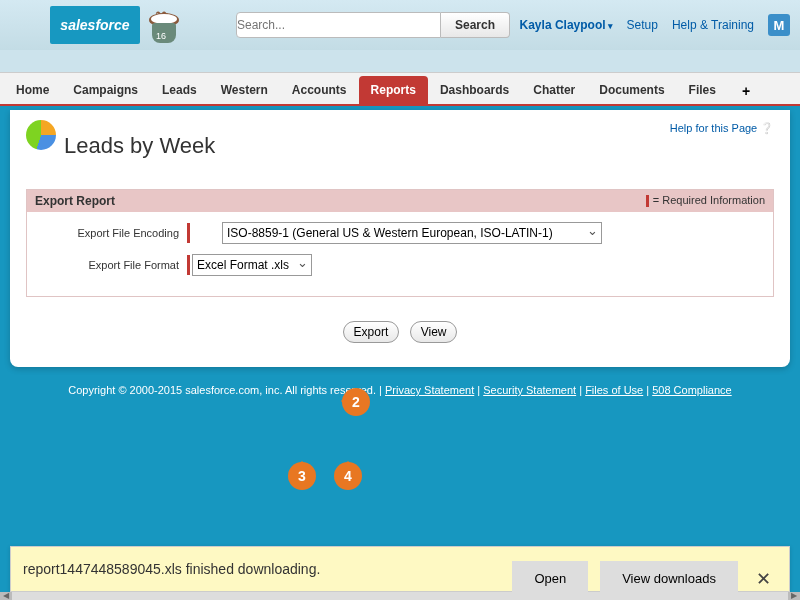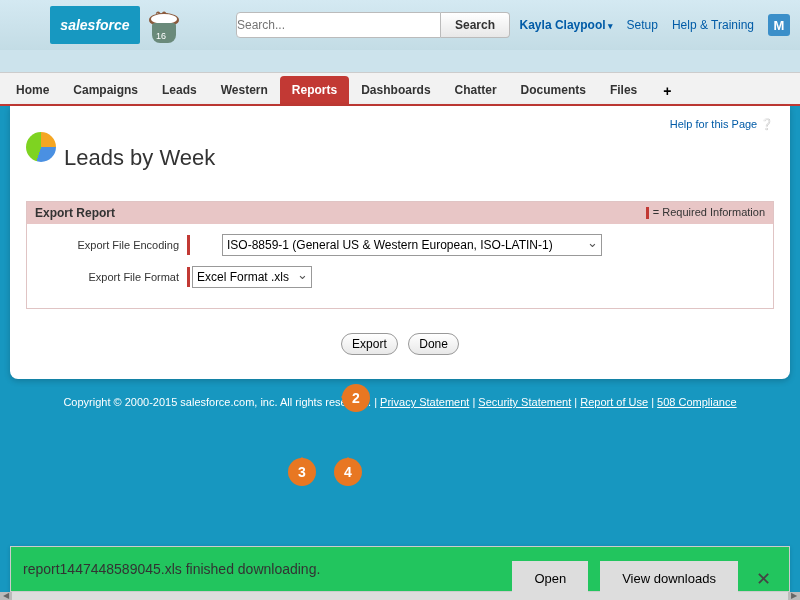--- a/index.html
+++ b/index.html
@@ -24,21 +24,21 @@
 .username::after { content: " ▾"; font-size: 9px; }
 .mbtn { width: 22px; height: 22px; background: #3b8fc9; border-radius: 3px; color: #fff; display: flex; align-items: center; justify-content: center; font-weight: bold; font-size: 13px; }
 
 .spacer { height: 22px; background: #cce3ec; }
 
 .tabbar { background: #f2f2f2; border-top: 1px solid #ccc; border-bottom: 2px solid #c23934; display: flex; align-items: flex-end; height: 34px; padding: 0 4px; }
 .tab { padding: 7px 12px; font-size: 12px; font-weight: bold; color: #333; cursor: pointer; }
 .tab.active { background: #c23934; color: #fff; border-radius: 4px 4px 0 0; }
 .tabplus { margin-left: 6px; font-size: 14px; font-weight: bold; padding: 5px 8px; cursor: pointer; }
 
-.content { background: #fff; margin: 0 10px; border-radius: 0 0 8px 8px; padding: 12px 16px 24px; position: relative; box-shadow: 0 2px 6px rgba(0,0,0,0.2); }
+.content { background: #fff; margin: 0 10px; border-radius: 0 0 8px 8px; padding: 0 16px 24px; position: relative; box-shadow: 0 2px 6px rgba(0,0,0,0.2); }
 .helplink { position: absolute; right: 16px; top: 12px; font-size: 11px; color: #015ba7; cursor: pointer; }
 .helplink::after { content: " ❔"; font-size: 11px; }
 
 .pagetitle { display: flex; align-items: center; gap: 8px; margin-top: 4px; margin-bottom: 30px; }
 .pagetitle h1 { font-size: 22px; font-weight: normal; color: #333; margin-top: 23px; }
 .rpticon { width: 30px; height: 30px; border-radius: 50%; background: conic-gradient(#f5a623 0 25%, #4a90e2 25% 55%, #7ed321 55% 100%); }
 
 .panel { border: 1px solid #e0c4c4; }
 .panel-hdr { background: #e8c6c6; padding: 4px 8px; display: flex; font-size: 12px; font-weight: bold; color: #333; }
 .req { margin-left: auto; font-weight: normal; font-size: 11px; }
@@ -60,21 +60,21 @@
 .bubble { position: absolute; width: 28px; height: 28px; background: #e87722; border-radius: 50%; color: #fff; font-weight: bold; display: flex; align-items: center; justify-content: center; font-size: 14px; }
 .bubble::before { content: ""; position: absolute; top: -6px; left: 50%; transform: translateX(-50%); border: 5px solid transparent; border-bottom-color: #e87722; }
 .b2 { left: 332px; top: 278px; }
 .b2::before { top: 8px; left: -6px; transform: none; border: 5px solid transparent; border-right-color: #e87722; }
 .b3 { left: 278px; top: 352px; }
 .b4 { left: 324px; top: 352px; }
 
 .footer { text-align: center; font-size: 11px; color: #fff; margin-top: 14px; line-height: 1.8; }
 .footer a { color: #fff; text-decoration: underline; cursor: pointer; }
 
-.dlbar { position: absolute; bottom: 8px; left: 10px; right: 10px; height: 46px; background: #22c55e; border: 1px solid #ccc; display: flex; align-items: center; padding: 0 12px; box-shadow: 0 1px 4px rgba(0,0,0,0.15); }
+.dlbar { position: absolute; bottom: 8px; left: 10px; right: 10px; height: 46px; background: #fef9c3; border: 1px solid #ccc; display: flex; align-items: center; padding: 0 12px; box-shadow: 0 1px 4px rgba(0,0,0,0.15); }
 .dlmsg { font-size: 14px; color: #333; }
 .dlbtns { margin-left: auto; display: flex; gap: 12px; align-items: center; margin-top: 19px; }
 .dlbtn { padding: 10px 22px; background: #ddd; border: none; font-size: 13px; cursor: pointer; }
 .dlclose { font-size: 18px; cursor: pointer; padding: 4px 6px; color: #444; }
 
 .hscroll { position: absolute; bottom: 0; left: 0; right: 0; height: 8px; background: #ddd; display: flex; }
 .hscroll-l, .hscroll-r { width: 12px; background: #bbb; font-size: 8px; text-align: center; color: #666; line-height: 8px; }
 </style>
 </head>
 <body>
@@ -100,20 +100,21 @@
   </div>
 </div>
 
 <div class="spacer"></div>
 
 <div class="tabbar">
   <div class="tab">Home</div>
   <div class="tab">Campaigns</div>
   <div class="tab">Leads</div>
   <div class="tab">Western</div>
+  <div class="tab">Accounts</div>
   <div class="tab active">Reports</div>
   <div class="tab">Dashboards</div>
   <div class="tab">Chatter</div>
   <div class="tab">Documents</div>
   <div class="tab">Files</div>
   <div class="tabplus">+</div>
 </div>
 
 <div class="content">
   <a class="helplink">Help for this Page</a>
@@ -140,33 +141,33 @@
         <div class="fctrl">
           <span class="reqind"></span>
           <span class="selwrap"><select class="sel sel2"><option>Excel Format .xls</option></select></span>
         </div>
       </div>
     </div>
   </div>
 
   <div class="btnrow">
     <button class="btn">Export</button>
-    <button class="btn">Done</button>
+    <button class="btn">View</button>
   </div>
 
   <div class="bubble b2">2</div>
   <div class="bubble b3">3</div>
   <div class="bubble b4">4</div>
 </div>
 
 <div class="footer">
   <span>Copyright © 2000-2015 salesforce.com, inc. All rights reserved.</span> |
   <a>Privacy Statement</a> |
   <a>Security Statement</a> |
-  <a>Report of Use</a> |
+  <a>Files of Use</a> |
   <a>508 Compliance</a>
 </div>
 
 <div class="dlbar">
   <span class="dlmsg">report1447448589045.xls finished downloading.</span>
   <div class="dlbtns">
     <button class="dlbtn">Open</button>
     <button class="dlbtn">View downloads</button>
     <span class="dlclose">✕</span>
   </div>

